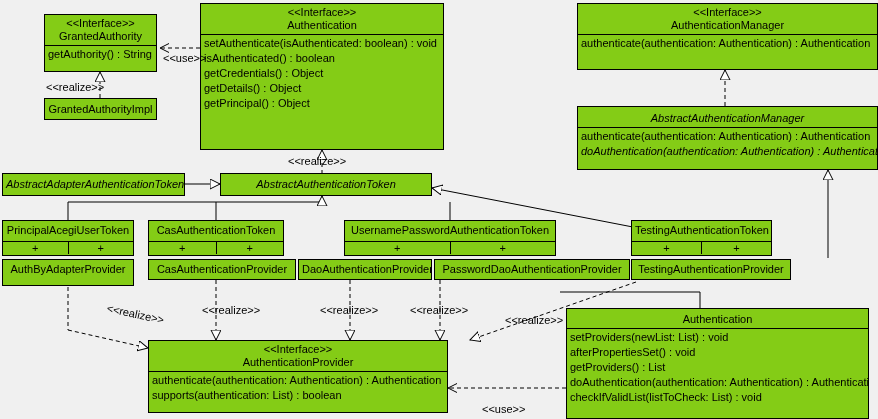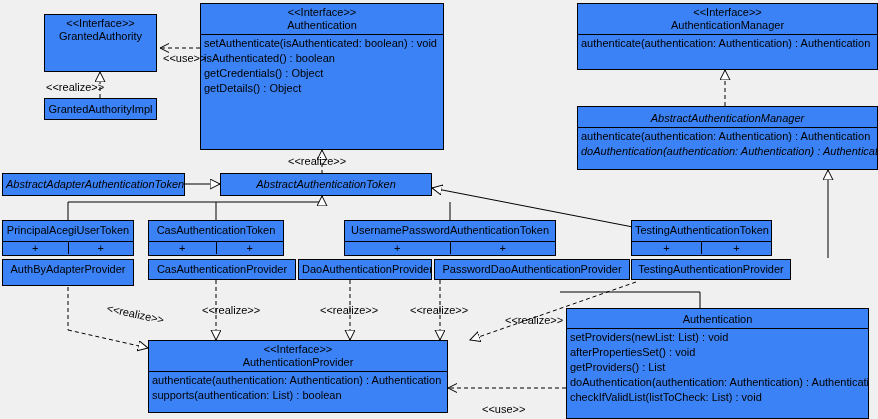--- a/index.html
+++ b/index.html
@@ -9,21 +9,21 @@
     font-family:"Liberation Sans", sans-serif;
     font-size:11px;
     color:#000;
     position:relative;
     overflow:hidden;
   }
   #canvas{position:absolute;left:0;top:0;width:878px;height:419px;}
   svg.lines{position:absolute;left:0;top:0;width:878px;height:419px;pointer-events:none;}
   .box{
     position:absolute;
-    background:#3b82f6;
+    background:#84cc16;
     border:1px solid #000;
     box-sizing:border-box;
     overflow:hidden;
   }
   .title{
     text-align:center;
     padding:2px 3px;
     line-height:13px;
     white-space:nowrap;
   }
@@ -115,38 +115,42 @@
     
     <line x1="700" y1="308" x2="700" y2="292" stroke="#000" stroke-width="1"></line>
     <line x1="700" y1="292" x2="560" y2="292" stroke="#000" stroke-width="1"></line>
   </svg>
 
   <div class="box" style="left:44px;top:14px;width:113px;height:58px;">
     <div class="title">
       <span class="stereo">&lt;&lt;Interface&gt;&gt;</span>
       <span class="name">GrantedAuthority</span>
     </div>
+    <div class="sep attrs">
+      <div>getAuthority() : String</div>
+    </div>
   </div>
 
   <div class="box" style="left:44px;top:98px;width:113px;height:22px;">
     <div class="title" style="padding-top:4px;">
       <span class="name">GrantedAuthorityImpl</span>
     </div>
   </div>
 
   <div class="box" style="left:200px;top:3px;width:244px;height:147px;">
     <div class="title">
       <span class="stereo">&lt;&lt;Interface&gt;&gt;</span>
       <span class="name">Authentication</span>
     </div>
     <div class="sep attrs">
       <div>setAuthenticate(isAuthenticated: boolean) : void</div>
       <div>isAuthenticated() : boolean</div>
       <div>getCredentials() : Object</div>
       <div>getDetails() : Object</div>
+      <div>getPrincipal() : Object</div>
     </div>
   </div>
 
   <div class="box" style="left:577px;top:3px;width:301px;height:67px;">
     <div class="title">
       <span class="stereo">&lt;&lt;Interface&gt;&gt;</span>
       <span class="name">AuthenticationManager</span>
     </div>
     <div class="sep attrs">
       <div>authenticate(authentication: Authentication) : Authentication</div>

